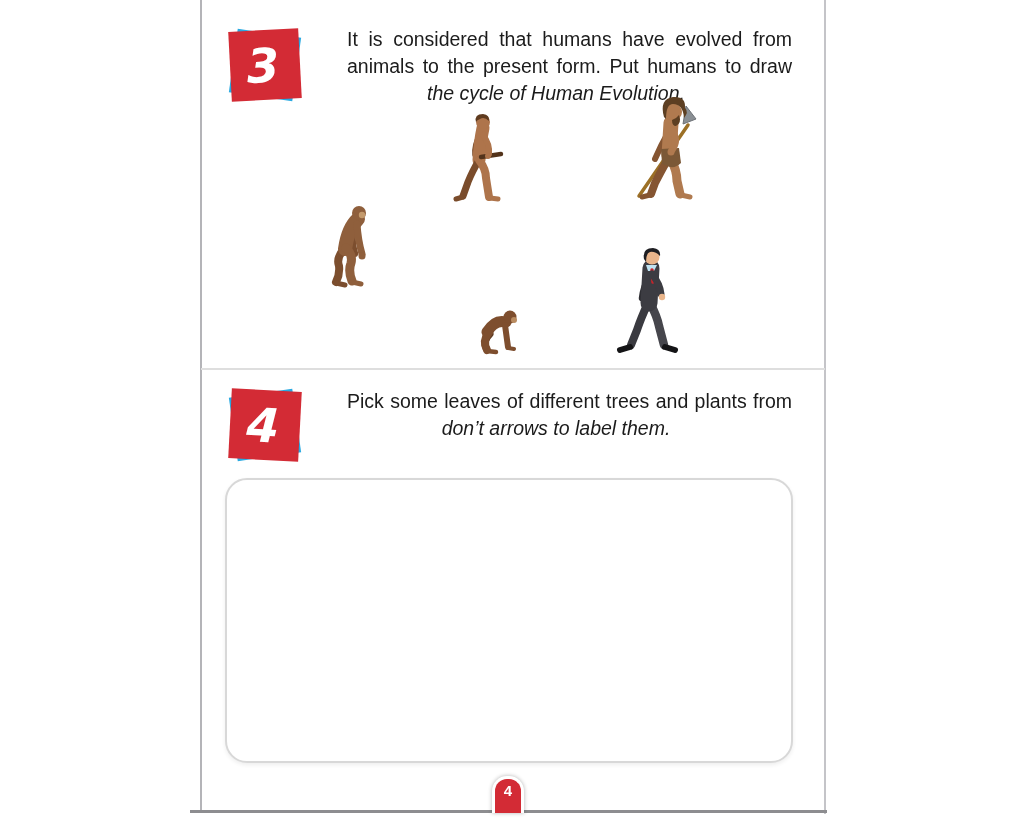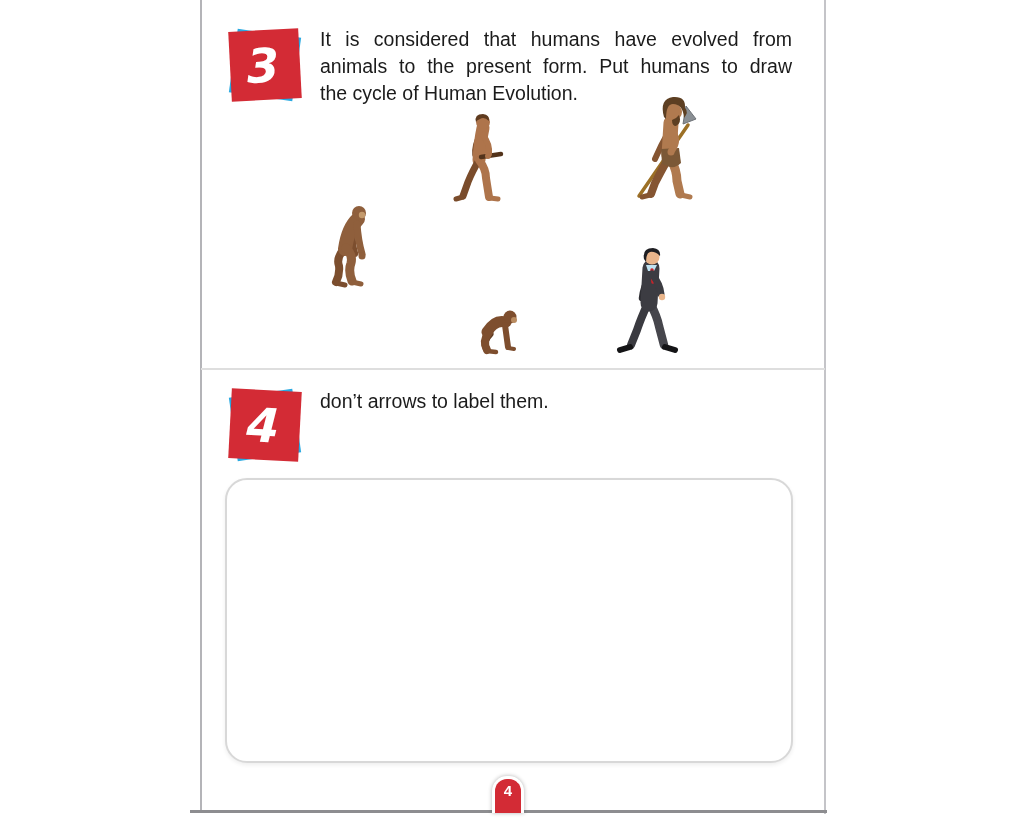--- a/index.html
+++ b/index.html
@@ -31,22 +31,22 @@
     color:#fff;font-size:47px;font-weight:800;font-style:italic;
     font-family:"DejaVu Sans", sans-serif;line-height:1;
     transform:translateX(-2px);
   }
 
   
   .qtext{
     left:320px;width:472px;
     font-size:19.5px;line-height:27px;color:var(--text,#1B1B1B);
   }
-  .qtext .jline{text-align:justify;text-align-last:justify;}
-  .qtext .lline{text-align:left;}
+  .qtext .jline{text-align:justify;text-align-last:justify;margin-left:27px;}
+  .qtext .lline{text-align:center;font-style:italic;}
 
   
   .paste-box{
     left:225px;top:478px;width:564px;height:281px;
     background:#fff;border:2px solid #d8d8d8;border-radius:22px;
     box-shadow:0 2px 4px rgba(0,0,0,0.07);
   }
 
   
   .page-tab{
@@ -165,20 +165,21 @@
 </div>
 
 <div class="abs badge b4" style="left:226px;top:386px;">
   <div class="sq blue"></div>
   <div class="sq red">
     <span class="num">4</span>
   </div>
 </div>
 
 <div class="abs qtext" style="top:388px;">
+  <div class="jline">Pick some leaves of different trees and plants from</div>
   <div class="lline">don’t arrows to label them.</div>
 </div>
 
 <div class="abs paste-box"></div>
 
 <div class="abs page-tab">
   <span>4</span>
 </div>
 
 </body></html>

